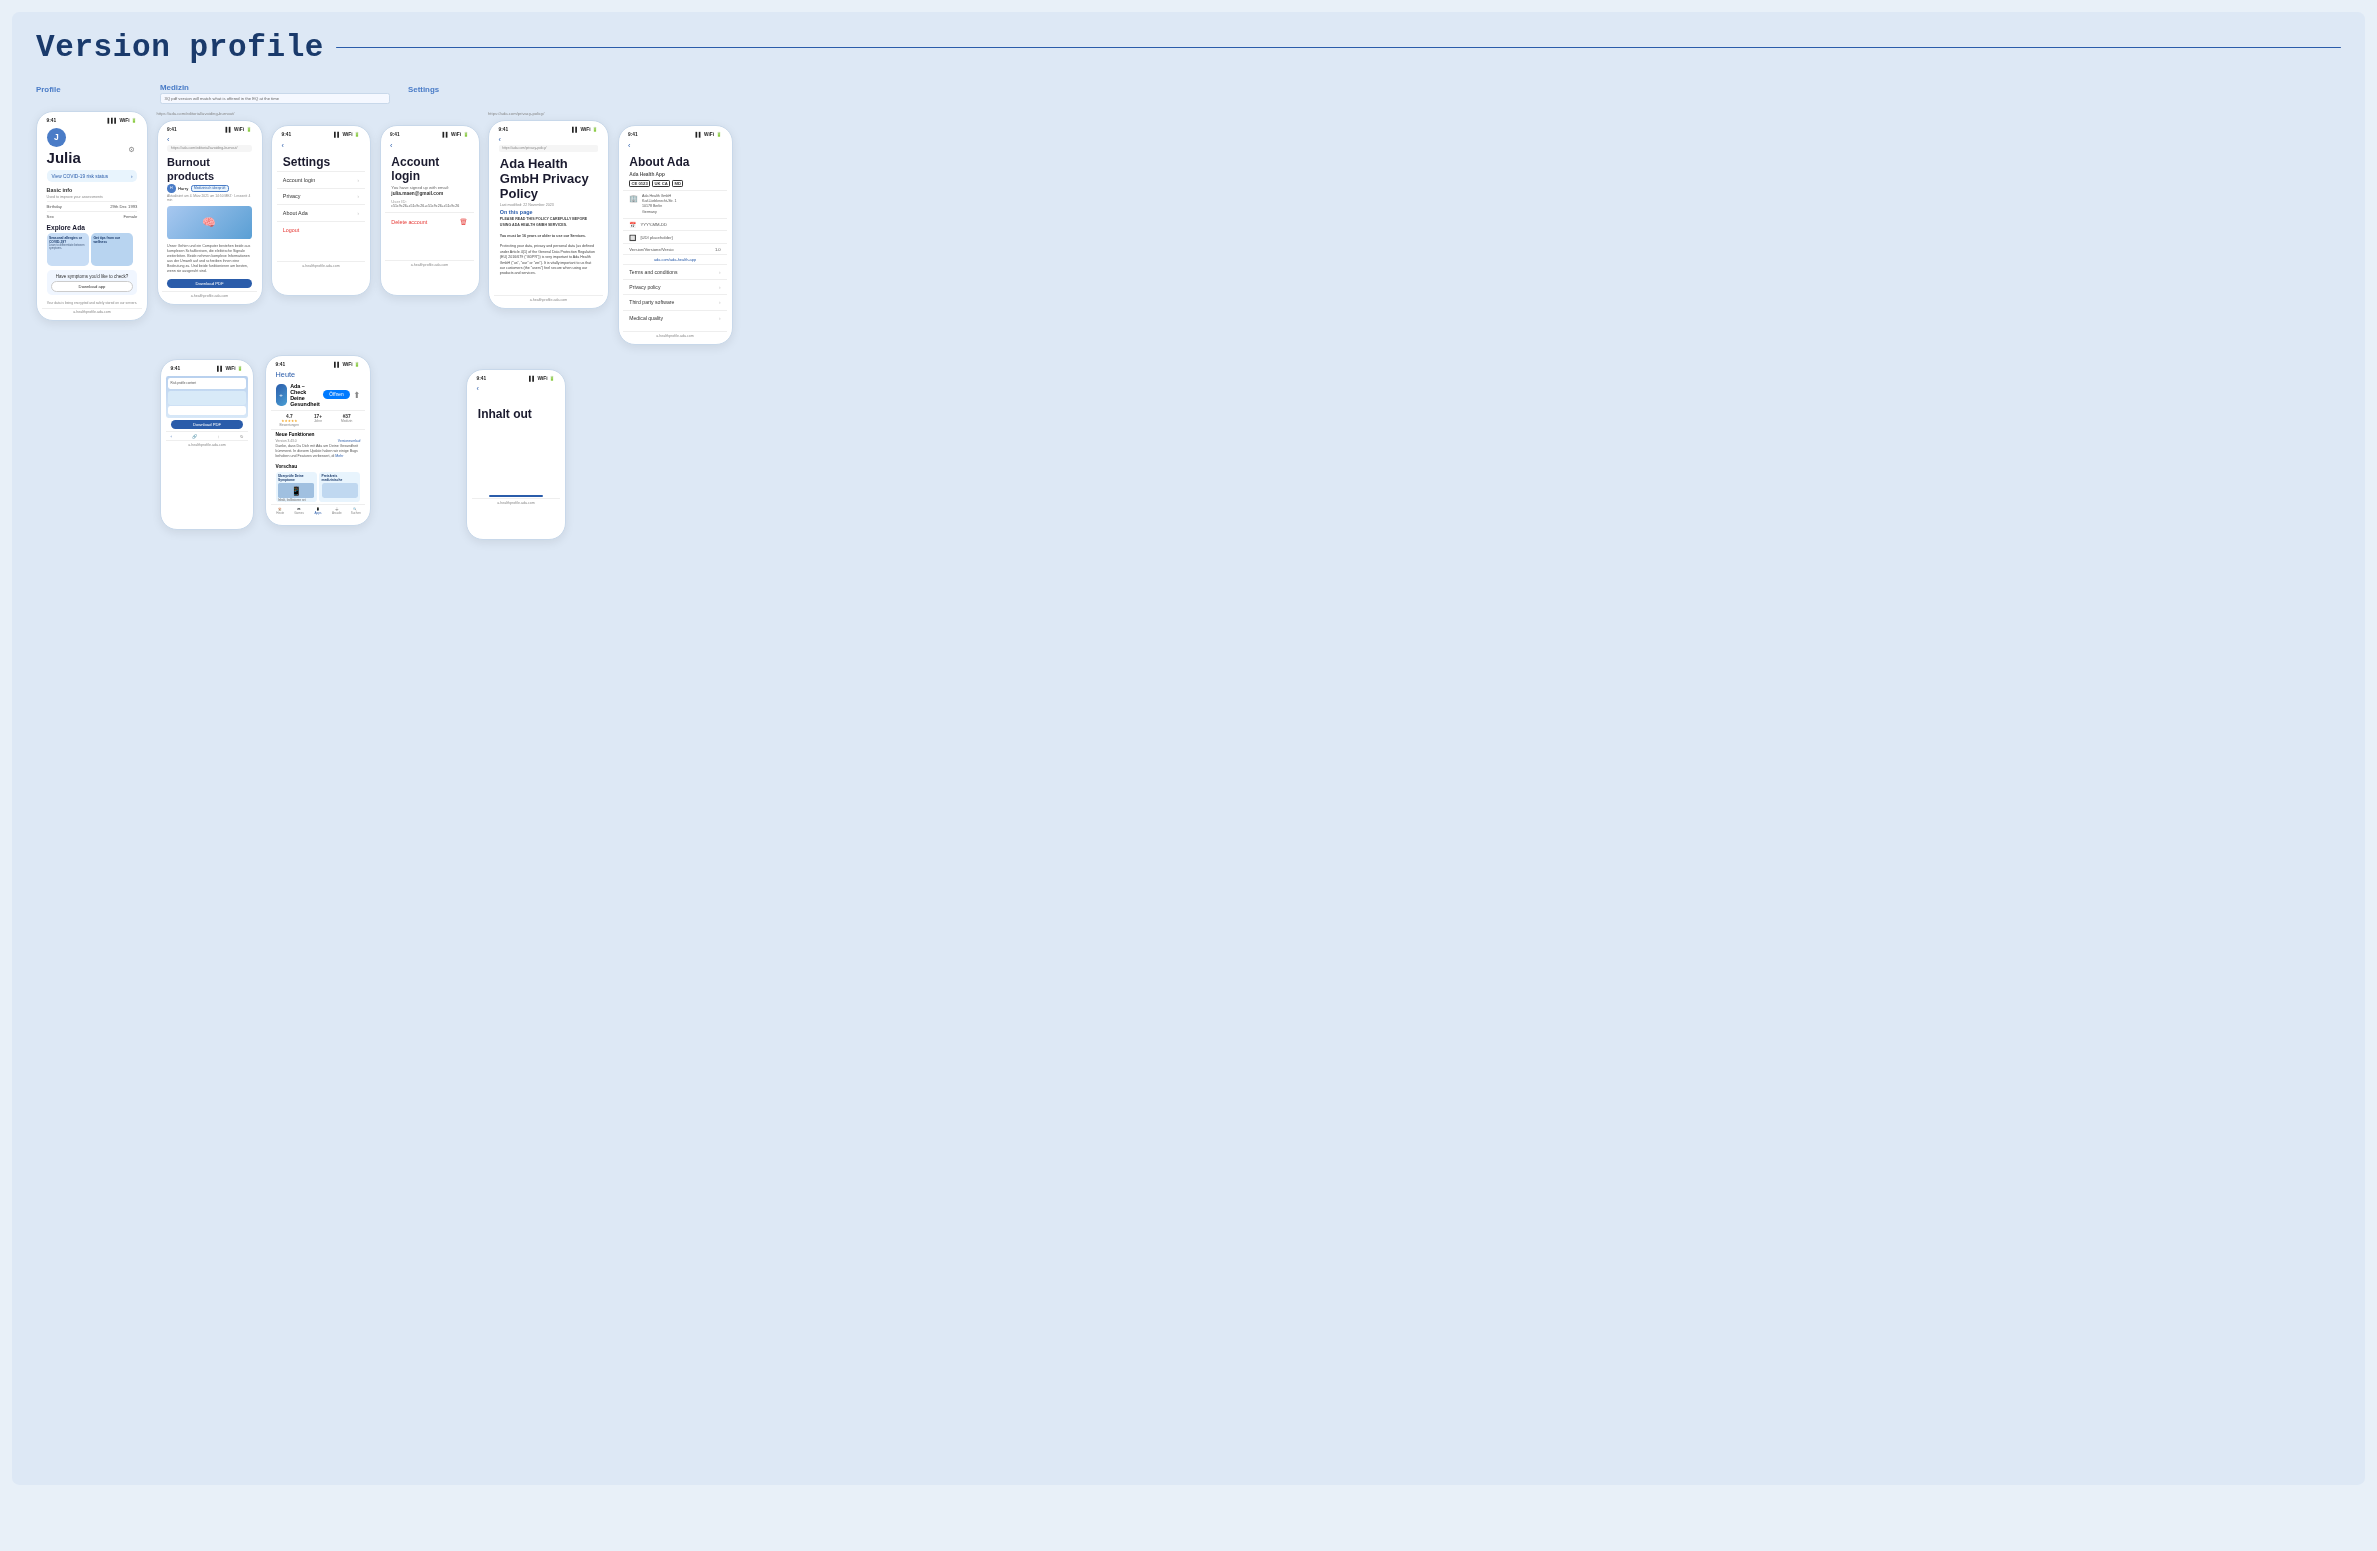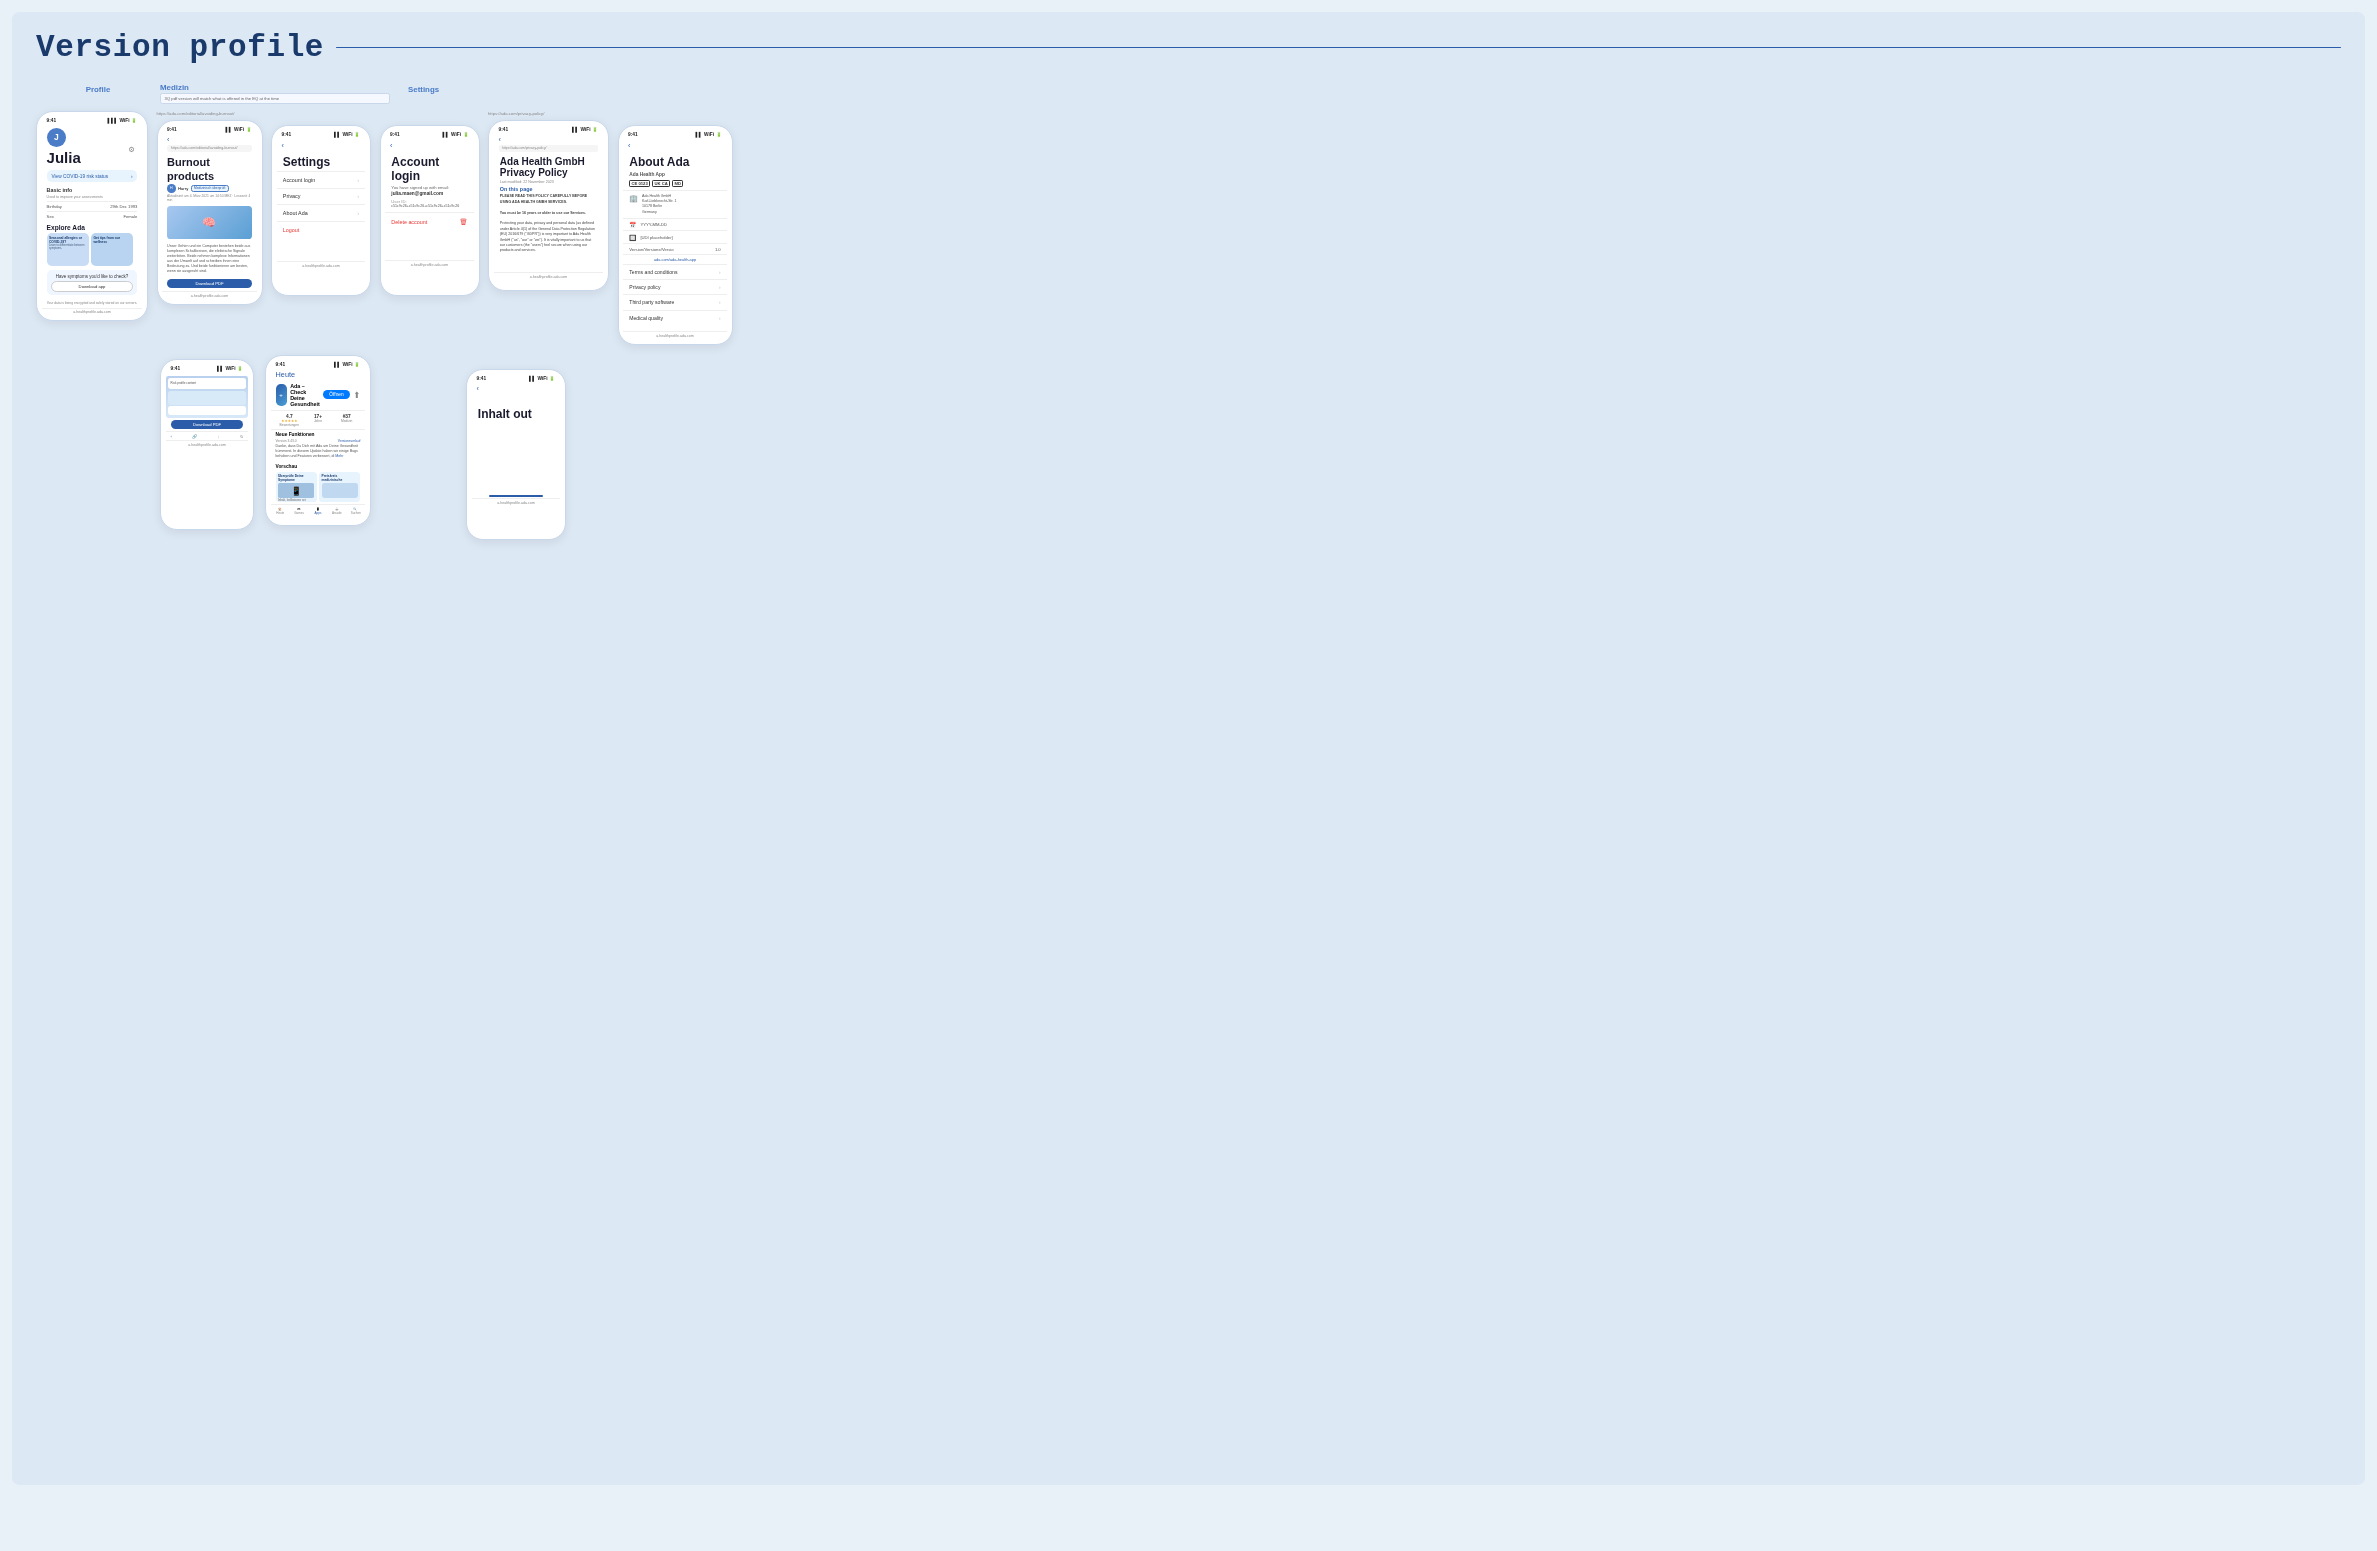--- a/index.html
+++ b/index.html
@@ -276,21 +276,21 @@
       display: flex; justify-content: space-between; align-items: center;
       padding: 4.8px 6px;
       border-top: 0.6px solid #eee;
     }
     .delete-text { font-size: 5.4px; color: #e53935; }
     .delete-icon { color: #e53935; font-size: 6.6px; }
 
     
     .privacy-phone { width: 121px; }
     .privacy-url { font-size: 3.3px; color: #888; background: #f5f5f5; padding: 1.2px 3.6px; margin: 0 4.8px 2.4px; border-radius: 1.8px; }
-    .privacy-company { font-size: 10px; font-weight: 700; color: #1a1a2e; padding: 2.4px 6px 1.2px; }
+    .privacy-company { font-size: 13px; font-weight: 700; color: #1a1a2e; padding: 2.4px 6px 1.2px; }
     .on-this-page { font-size: 5.4px; font-weight: 700; color: #2a5caa; padding: 0 6px 2.4px; }
     .policy-body { font-size: 3.6px; color: #444; padding: 0 6px; line-height: 1.5; }
     .policy-bold { font-weight: 700; }
 
     
     .about-phone { width: 115px; }
     .about-title-lg { font-size: 12px; font-weight: 700; color: #1a1a2e; padding: 3.6px 6px 2.4px; }
     .ada-app-label { font-size: 4.8px; font-weight: 700; color: #555; padding: 1.2px 6px 2.4px; }
     .ce-marks {
       display: flex; gap: 2.4px; align-items: center;
@@ -394,21 +394,21 @@
 
 <div class="page-container">
 
   <div class="page-title-row">
     <h1 class="page-title">Version profile</h1>
     <div class="title-line"></div>
   </div>
 
   <div style="display:flex; gap:0; margin-bottom:4.8px; padding-left:0; position:relative;">
 
-    <div style="width:124px;text-align:center;">
+    <div style="width:124px;">
       <span class="section-label">Profile</span>
     </div>
 
     <div style="width:230px; display:flex; flex-direction:column; gap:1.2px;">
       <span class="section-label">Medizin</span>
       <div class="report-annotation">3Q pdf version will match what is offered in the EQ at the time</div>
     </div>
 
     <div style="margin-left:18px;">
       <span class="section-label">Settings</span>

